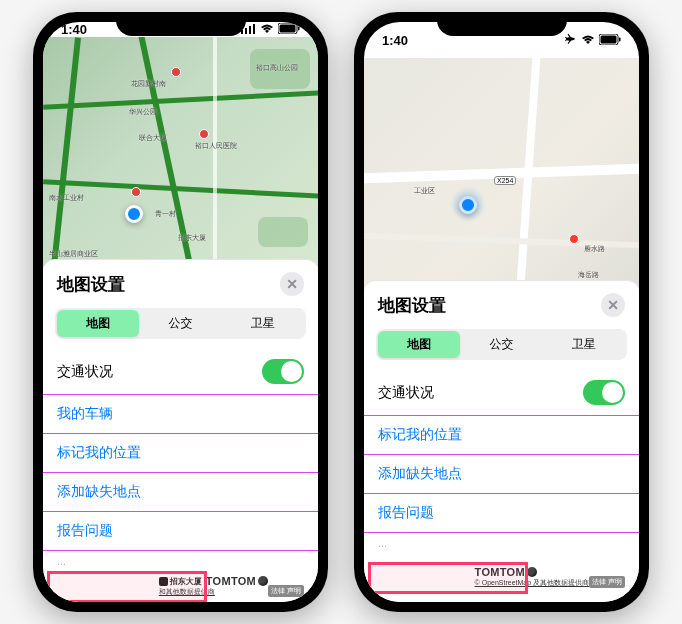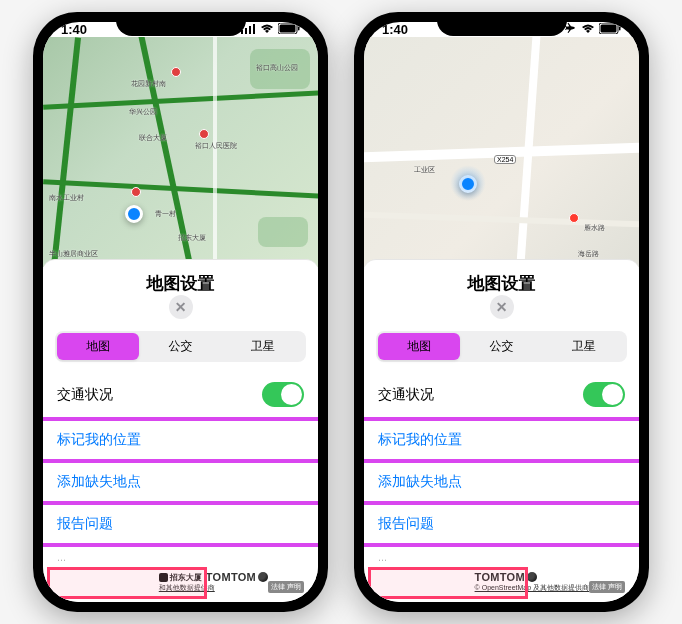--- a/index.html
+++ b/index.html
@@ -121,21 +121,20 @@
     border-radius: 12px 12px 0 0;
     margin-top: -8px;
     z-index: 5;
     position: relative;
   }
   .sheet-header {
     display: flex;
     justify-content: space-between;
     align-items: center;
     padding: 12px 14px 8px;
-    flex-direction: column;
   }
   .sheet-title {
     font-size: 17px;
     font-weight: 600;
   }
   .close-btn {
     width: 24px;
     height: 24px;
     background: #e9e9eb;
     border-radius: 50%;
@@ -157,30 +156,30 @@
   .seg-item {
     flex: 1;
     text-align: center;
     font-size: 12px;
     padding: 5px 0;
     border-radius: 6px;
     color: #000;
     cursor: pointer;
   }
   .seg-item.active {
-    background: #d946ef;
+    background: #86efac;
     box-shadow: 0 1px 3px rgba(0,0,0,0.1);
-    font-weight: 400;
+    font-weight: 700;
   }
   .list-row {
     display: flex;
     justify-content: space-between;
     align-items: center;
     padding: 10px 14px;
-    border-bottom: 4px solid #d946ef;
+    border-bottom: 1px solid #d946ef;
     font-size: 14px;
   }
   .list-row.link { color: #007aff; }
   .toggle {
     width: 42px;
     height: 25px;
     background: #34c759;
     border-radius: 13px;
     position: relative;
     cursor: pointer;
@@ -318,20 +317,23 @@
         </div>
       </div>
       <div class="segmented">
         <div class="seg-item active">地图</div>
         <div class="seg-item">公交</div>
         <div class="seg-item">卫星</div>
       </div>
       <div class="list-row">
         <span>交通状况</span>
         <div class="toggle"></div>
+      </div>
+      <div class="list-row link">
+        <span>我的车辆</span>
       </div>
       <div class="list-row link">
         <span>标记我的位置</span>
       </div>
       <div class="list-row link">
         <span>添加缺失地点</span>
       </div>
       <div class="list-row link">
         <span>报告问题</span>
       </div>

